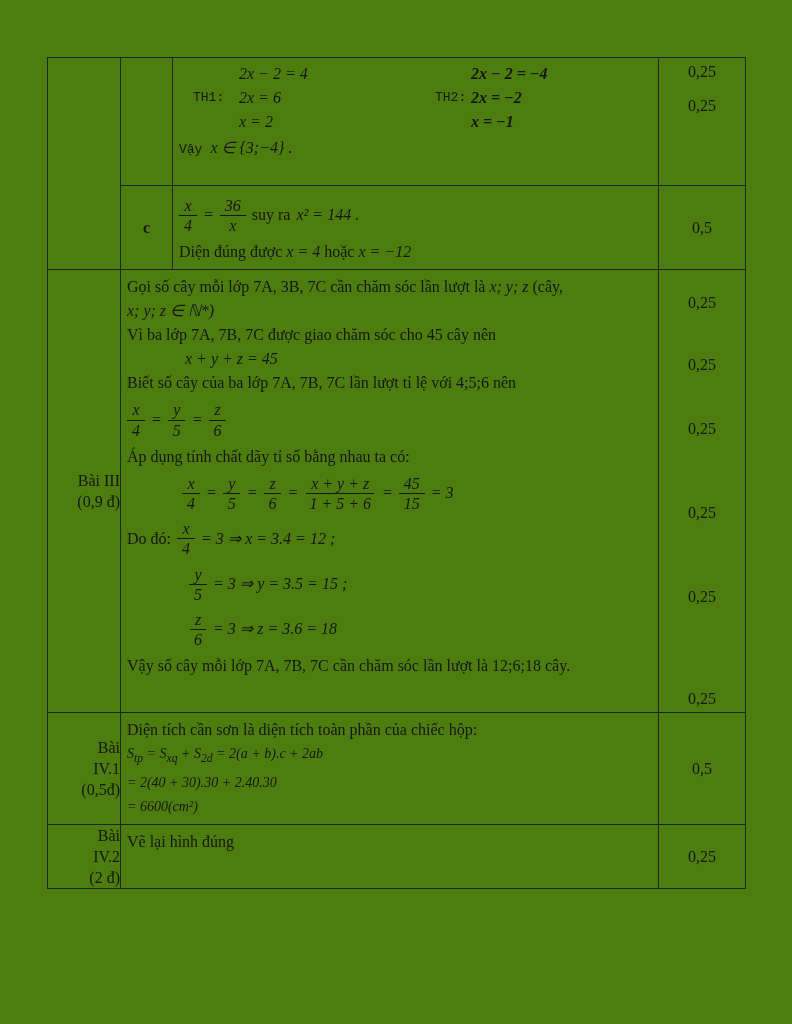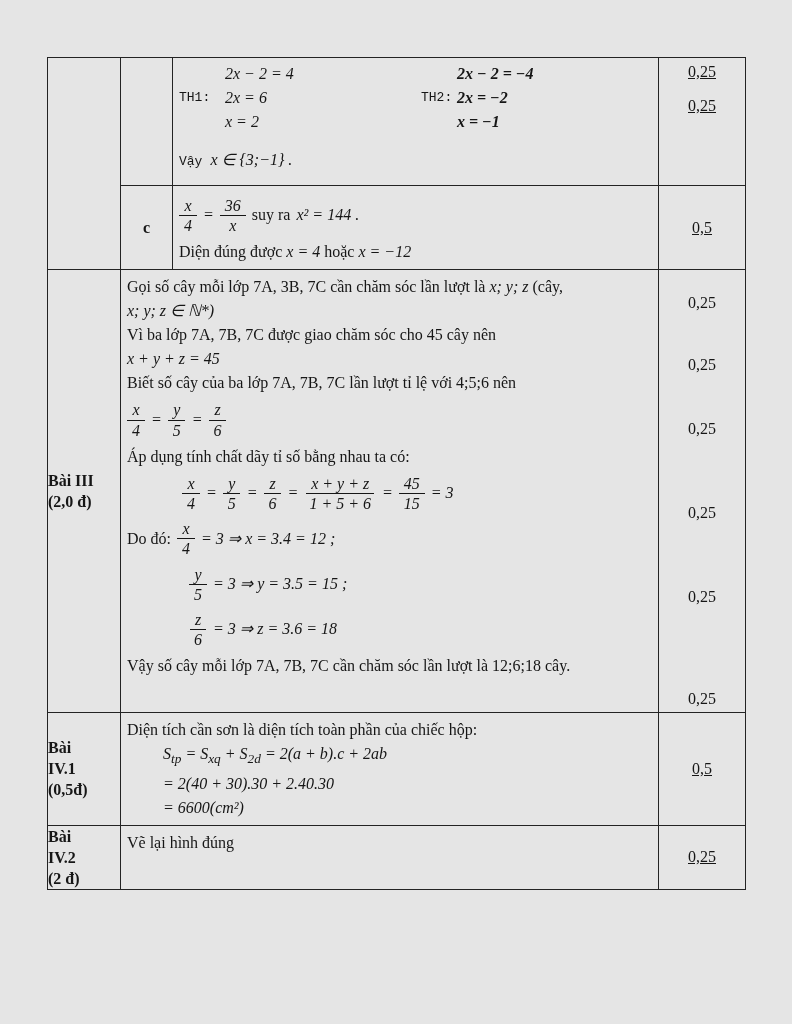--- a/index.html
+++ b/index.html
@@ -3,54 +3,54 @@
 <meta charset="utf-8">
 <style>
   * { margin:0; padding:0; box-sizing:border-box; }
   html,body { background:#ffffff; }
   body {
     width:792px; height:1024px;
     font-family:"Liberation Serif", serif;
     color:#161616;
     position:relative;
   }
-  .sheet { position:relative; width:792px; height:1024px; background:#e5e5e5; overflow:hidden; }
+  .sheet { position:relative; width:792px; height:1024px; background:#4d7c0f; overflow:hidden; }
   table.grid {
     position:absolute; left:47px; top:57px;
     border-collapse:collapse; table-layout:fixed; width:698px;
   }
   td { border:1px solid #232323; vertical-align:top; font-size:16px; }
   .label-cell {
-    text-align:left; font-weight:bold; vertical-align:middle; line-height:21px;
+    text-align:right; font-weight:normal; vertical-align:middle; line-height:21px;
   }
   .sub-cell { text-align:center; font-weight:bold; vertical-align:middle; }
   .content-cell { padding:4px 8px 4px 6px; }
-  .points-cell { text-align:center; vertical-align:top; padding-top:5px; position:relative;text-decoration:underline; }
+  .points-cell { text-align:center; vertical-align:top; padding-top:5px; position:relative; }
   .points-cell.vmid { vertical-align:middle; padding-top:0;margin-left:36px; }
   .pt-gap { margin-top:16px; }
   .pt-abs { position:absolute; left:0; right:0; text-align:center; }
 
   .math { font-style:italic; }
   .line { line-height:22px; margin:2px 0; }
   .mline { display:flex; align-items:center; gap:6px; margin:6px 0; line-height:1.15; }
   .frac { display:inline-flex; flex-direction:column; align-items:center; font-style:italic; line-height:1.2; }
   .frac .num { padding:0 5px; border-bottom:1px solid #161616; }
   .frac .den { padding:0 5px; }
 
   .eqrow { display:flex; line-height:24px; }
-  .c1 { width:46px; flex:none; }
+  .c1 { width:46px; flex:none;margin-left:14px; }
   .c2 { width:196px; flex:none; }
   .c3 { width:36px; flex:none; }
   .c4 { flex:1;font-weight:bold; }
   .th { font-family:"Liberation Mono", monospace; font-size:13px; font-style:normal; }
-  .vay-line { margin-top:16px; display:flex; align-items:baseline; gap:8px; }
-
-  .smath { font-size:16px;margin-left:36px; }
+  .vay-line { margin-top:4px; display:flex; align-items:baseline; gap:8px; }
+
+  .smath { font-size:14px; }
   .ind-55 { margin-left:55px; }
-  .ind-58 { }
+  .ind-58 { margin-left:58px; }
   .ind-62 { margin-left:62px; }
 </style>
 </head>
 <body>
 
 <div class="sheet">
   <table class="grid">
     <colgroup>
       <col style="width:73px">
         <col style="width:52px">
@@ -76,21 +76,21 @@
           <span class="c4 math">2x = −2</span>
         </div>
         <div class="eqrow">
           <span class="c1"></span>
           <span class="c2 math">x = 2</span>
           <span class="c3"></span>
           <span class="c4 math">x = −1</span>
         </div>
         <div class="vay-line">
           <span class="th">Vậy</span>
-          <span class="math">x ∈ {3;−1} .</span>
+          <span class="math">x ∈ {3;−4} .</span>
         </div>
       </td>
       <td class="points-cell">
         <div>0,25</div>
         <div class="pt-gap">0,25</div>
       </td>
     </tr>
 
     <tr style="height:60px">
       <td class="sub-cell">c</td>
@@ -116,21 +116,21 @@
         </div>
       </td>
       <td class="points-cell vmid">
         <div>0,5</div>
       </td>
     </tr>
 
     <tr style="height:443px">
       <td class="label-cell">
         <div>Bài III</div>
-        <div>(2,0 đ)</div>
+        <div>(0,9 đ)</div>
       </td>
       <td class="content-cell" colspan="2">
         <div class="line">
           <span>Gọi số cây mỗi lớp 7A, 3B, 7C  cần chăm sóc lần lượt là</span>
           <span class="math">x; y; z</span>
           <span>(cây,</span>
         </div>
         <div class="line math">x; y; z ∈ ℕ*)</div>
         <div class="line">Vì ba lớp 7A, 7B, 7C được giao chăm sóc cho 45 cây nên</div>
         <div class="line math ind-58">x + y + z = 45</div>

